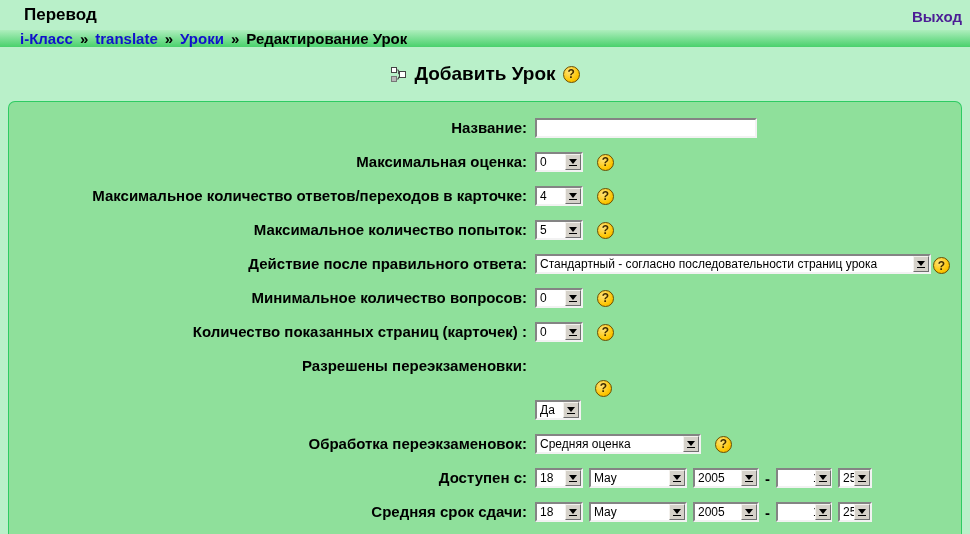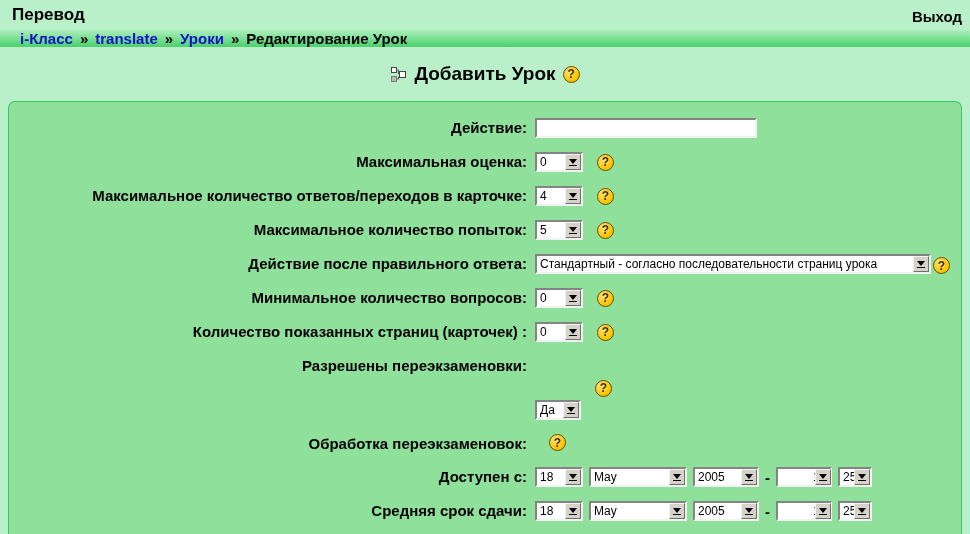--- a/index.html
+++ b/index.html
@@ -5,24 +5,24 @@
   * { margin:0; padding:0; box-sizing:border-box; }
   html,body { width:970px; height:534px; overflow:hidden; }
   body {
     font-family:"Liberation Sans", sans-serif;
     background:#b9f0c9;
     display:flex; flex-direction:column;
   }
   
   .topbar {
     display:flex; justify-content:space-between; align-items:flex-end;
-    padding:5px 8px 5px 12px;
+    padding:5px 8px 5px 24px;
   }
   .site-title { font-size:17px; font-weight:bold; color:#000; }
-  .logout-link { font-size:15px; font-weight:bold; color:#000000; text-decoration:none; cursor:pointer; }
+  .logout-link { font-size:15px; font-weight:bold; color:#4c1d95; text-decoration:none; cursor:pointer; }
 
   
   .crumbbar {
     height:26px;
     background:linear-gradient(#aeeebd, #49d16c);
     display:flex; align-items:center;
     padding:0 20px; gap:7px;
     font-size:15px; font-weight:bold;
   }
   .crumb-link { color:#1111cc; text-decoration:none; cursor:pointer; }
@@ -137,21 +137,21 @@
       <rect x="9.5" y="5.5" width="6" height="6" fill="#fff" stroke="#444"></rect>
     </svg>
   </span>
   <span>Добавить Урок</span>
   <span class="help">?</span>
 </div>
 
 <div class="panel">
 
   <div class="row">
-    <div class="lbl">Действие:</div>
+    <div class="lbl">Название:</div>
     <div class="ctrl">
       <input class="txt" type="text" placeholder="" style="">
     </div>
   </div>
 
   <div class="row">
     <div class="lbl">Максимальная оценка:</div>
     <div class="ctrl">
       <div class="sel w-num">
         <span class="sel-text">0</span>
@@ -244,20 +244,27 @@
             <i class="arr-bar"></i>
           </span>
       </div>
       <span class="help">?</span>
     </div>
   </div>
 
   <div class="row">
     <div class="lbl">Обработка переэкзаменовок:</div>
     <div class="ctrl">
+      <div class="sel w-avg">
+        <span class="sel-text">Средняя оценка</span>
+        <span class="sel-btn">
+            <i class="arr"></i>
+            <i class="arr-bar"></i>
+          </span>
+      </div>
       <span class="help">?</span>
     </div>
   </div>
 
   <div class="row">
     <div class="lbl">Доступен с:</div>
     <div class="ctrl">
       <div class="sel w-day">
         <span class="sel-text">18</span>
         <span class="sel-btn">

